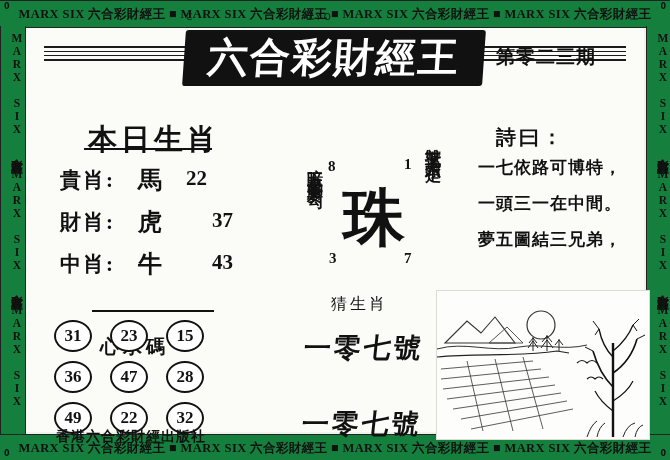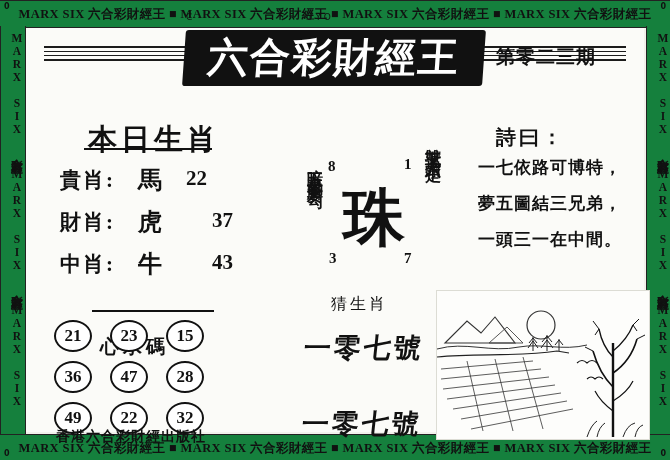--- a/index.html
+++ b/index.html
@@ -210,21 +210,21 @@
         <span class="zname">牛</span>
         <span class="znum off">43</span>
       </div>
     </div>
 
     <div class="xinshui">心水碼</div>
     <div class="xinshui-ul"></div>
 
     <div class="balls">
       <div class="brow">
-        <div class="ball">21</div>
+        <div class="ball">31</div>
         <div class="ball">23</div>
         <div class="ball">15</div>
       </div>
       <div class="brow">
         <div class="ball">36</div>
         <div class="ball">47</div>
         <div class="ball">28</div>
       </div>
       <div class="brow">
         <div class="ball">49</div>
@@ -245,22 +245,22 @@
     <div class="guess-label">猜生肖</div>
     <div class="guess-val">一零七號</div>
     <div class="sheng-val">一零七號</div>
 
     <div style="position:absolute;left:396px;top:108px;writing-mode:vertical-rl;text-orientation:upright;
                 font-family:'Liberation Serif',serif;font-size:16px;font-weight:bold;letter-spacing:3px;height:120px;">雙七過一六頭走，</div>
 
     <div class="shiyue">詩曰：</div>
     <div class="poem">
       <div>一七依路可博特，</div>
+      <div>一頭三一在中間。</div>
       <div>夢五圖結三兄弟，</div>
-      <div>一頭三一在中間。</div>
     </div>
 
     <div class="pic">
       <svg width="212" height="148" viewBox="0 0 212 148">
         <rect x="0" y="0" width="212" height="148" fill="#fdfdfb"></rect>
 
         <circle cx="104" cy="34" r="14" fill="none" stroke="#333" stroke-width="1.2"></circle>
 
         <path d="M8 52 L30 30 L44 42 L58 26 L78 52 Z" fill="none" stroke="#333" stroke-width="1.1"></path>
         <path d="M52 52 L70 36 L86 52 Z" fill="none" stroke="#444" stroke-width="0.9"></path>

